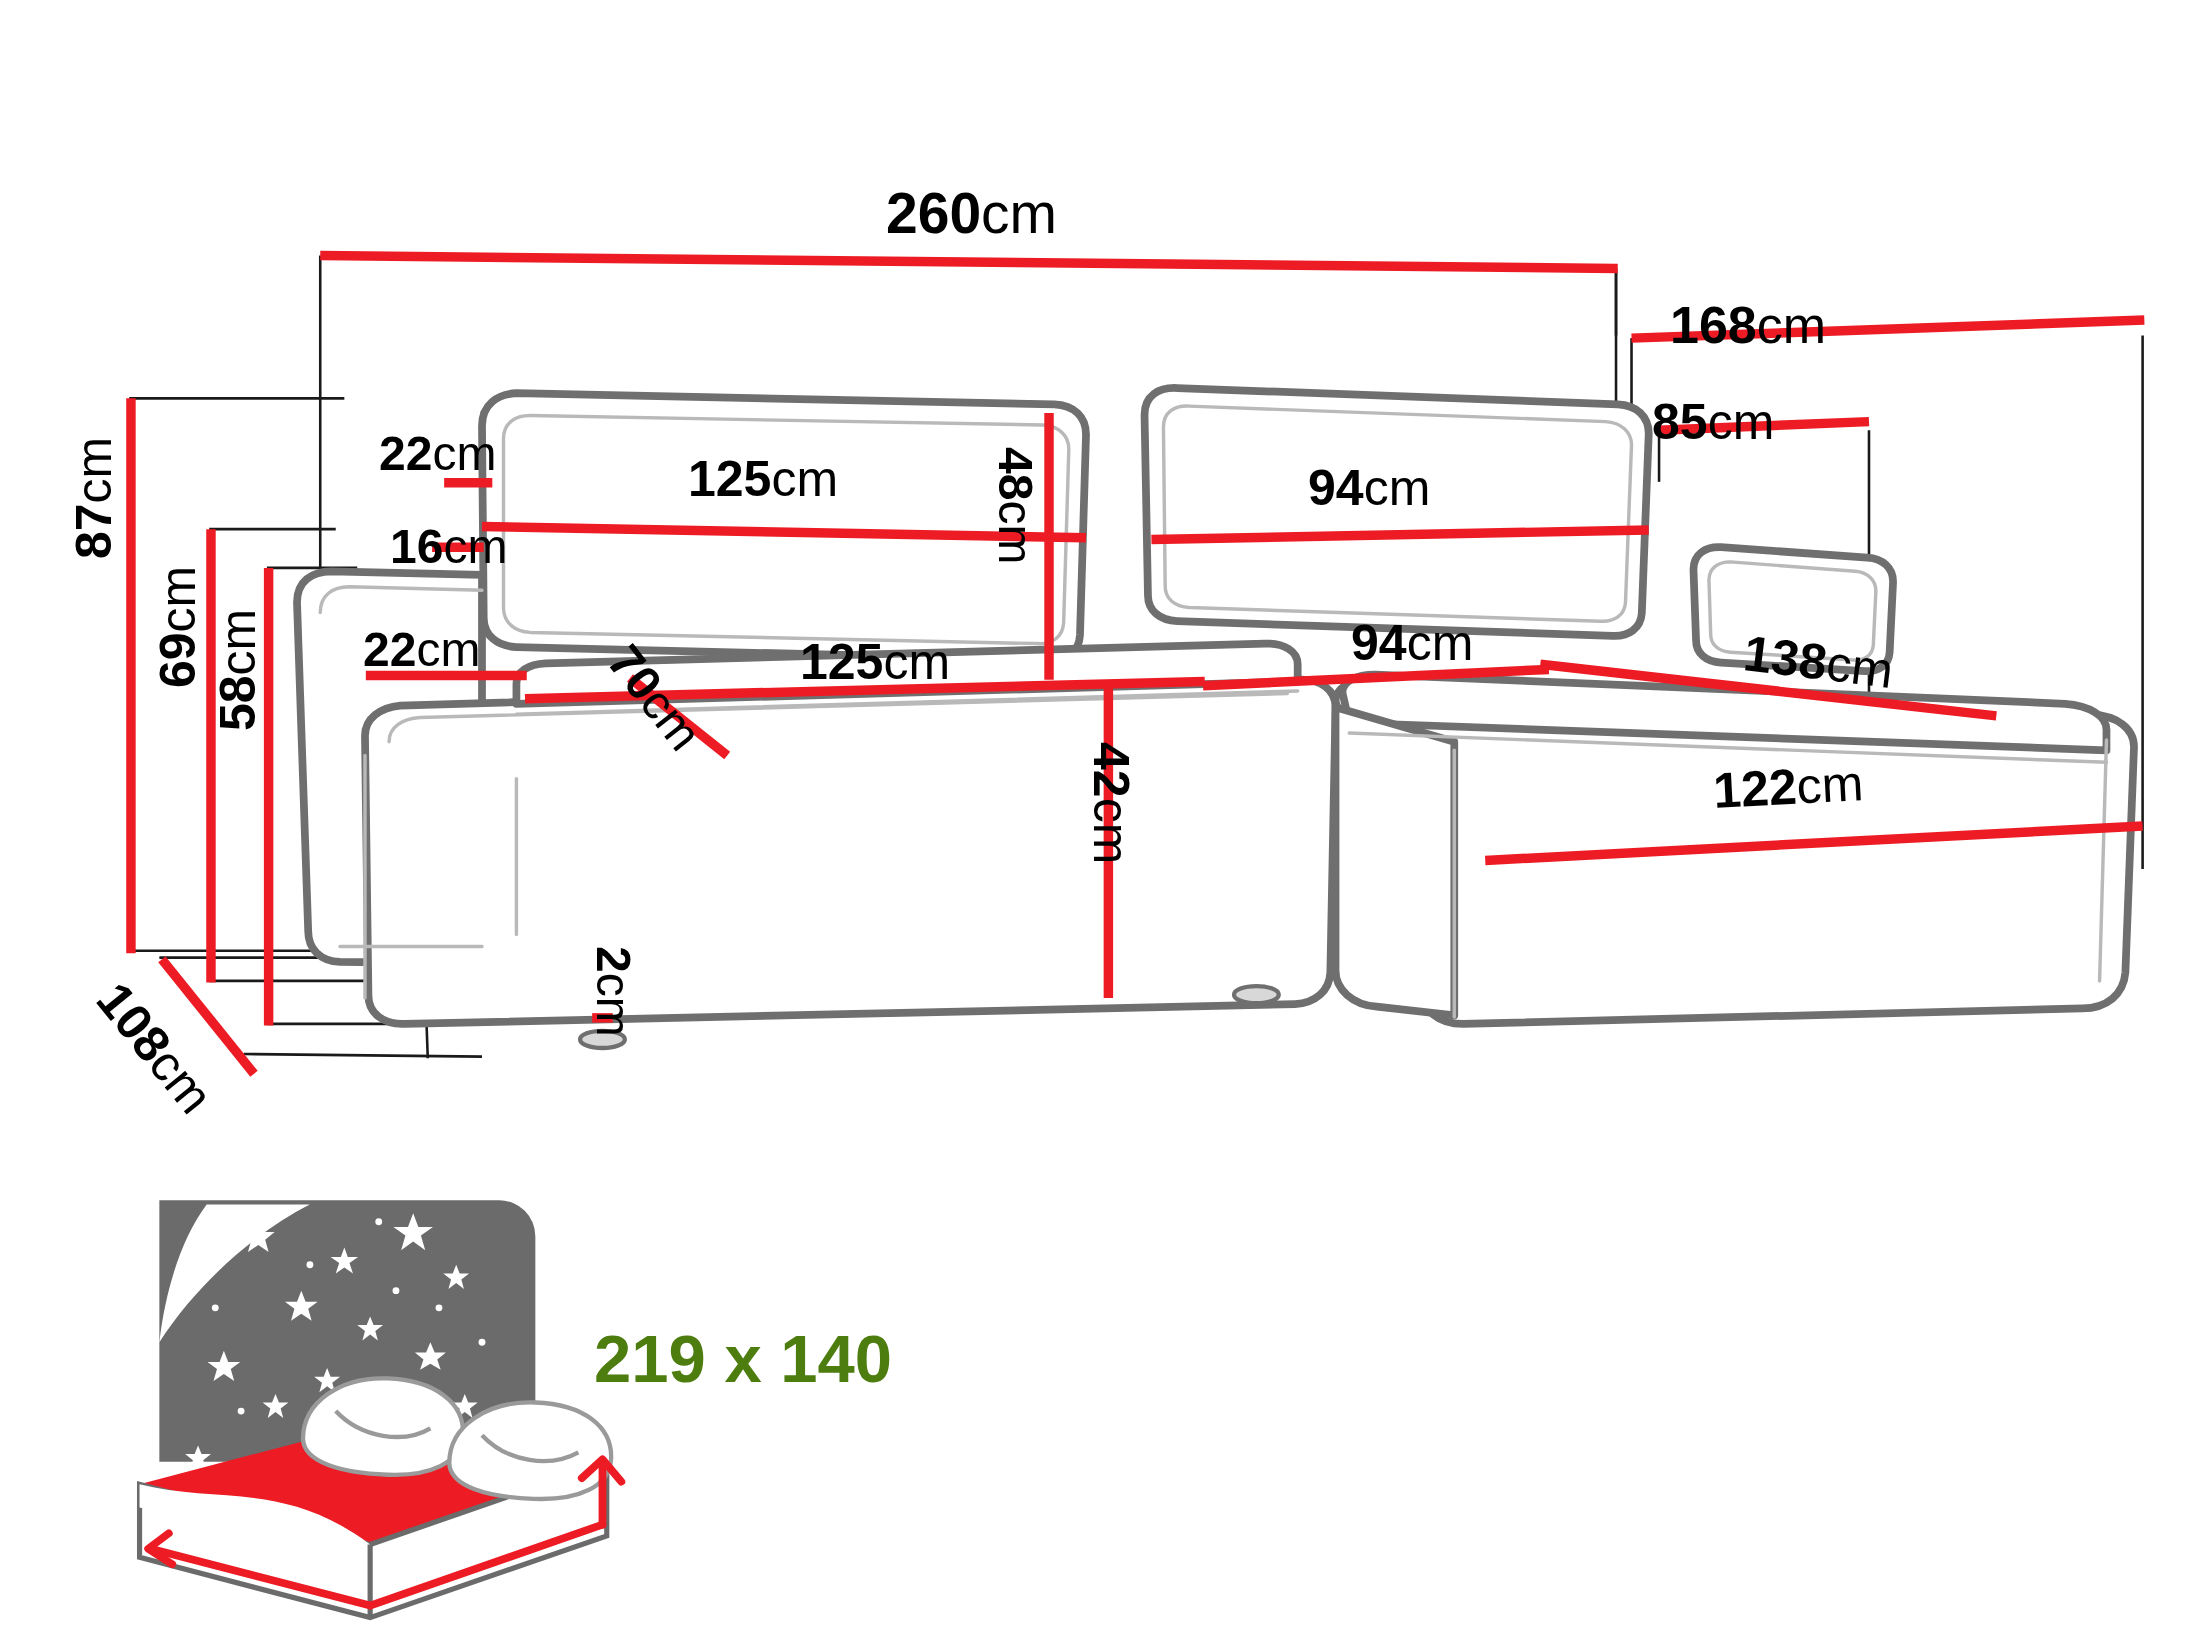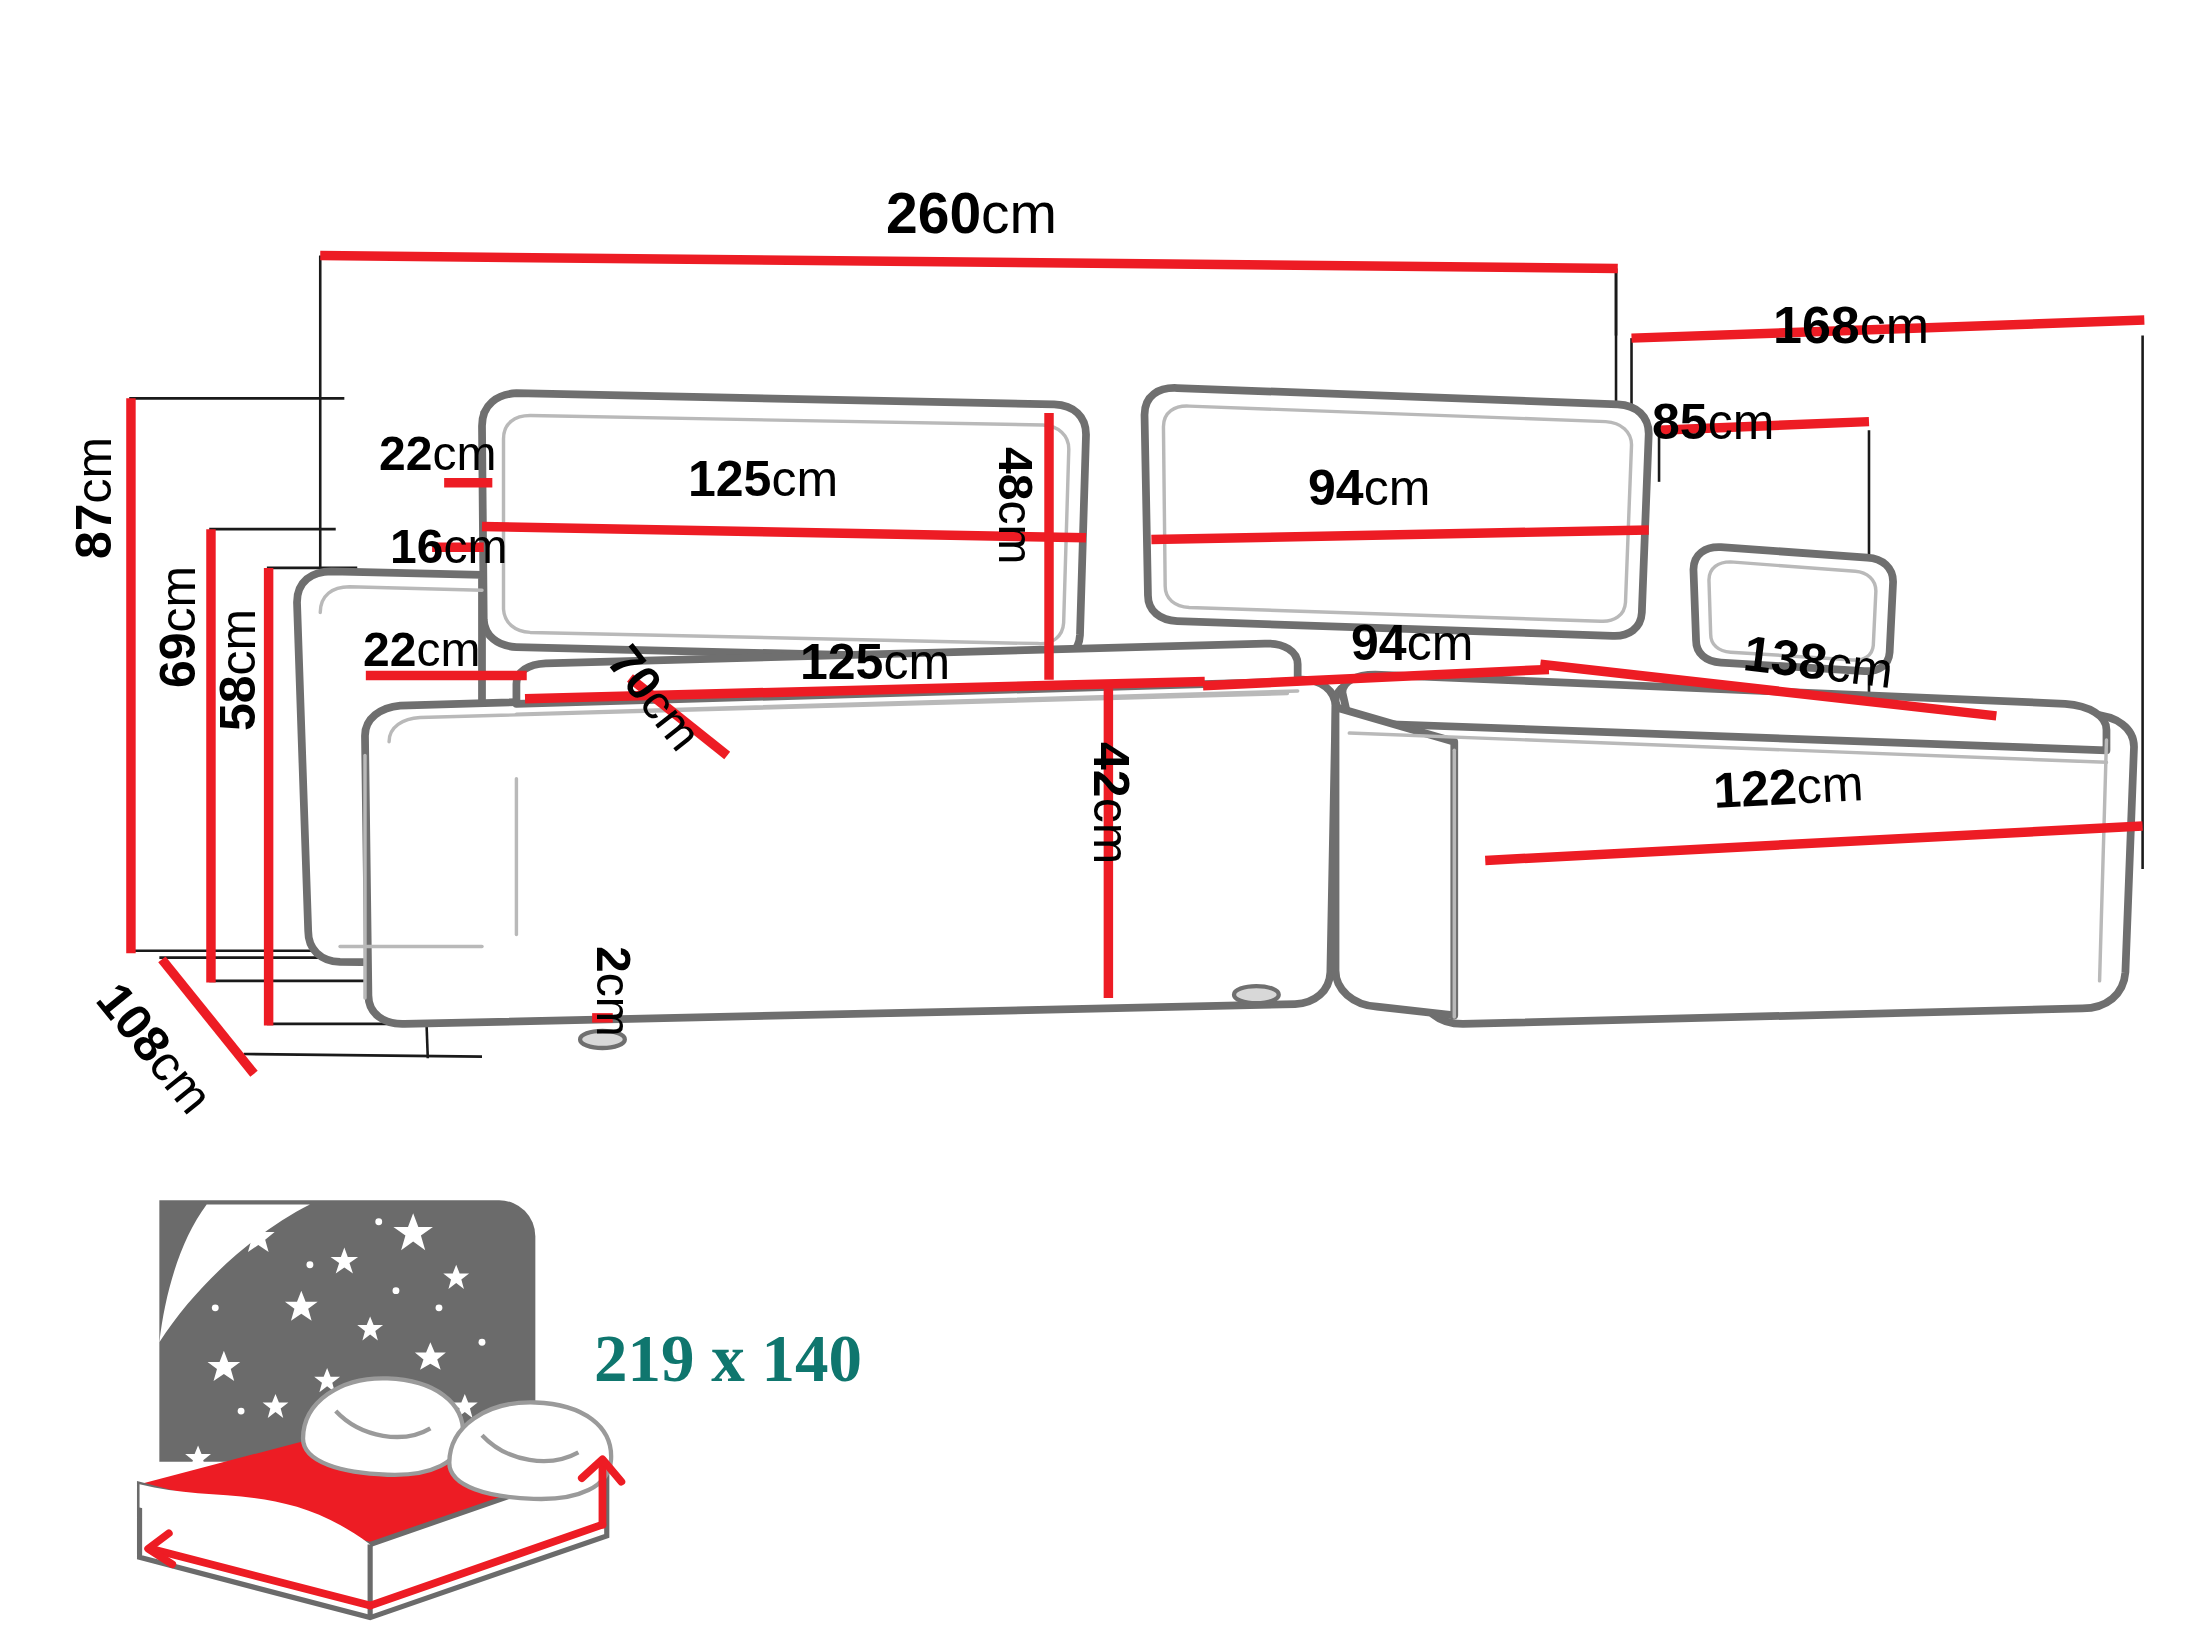--- a/index.html
+++ b/index.html
@@ -16,23 +16,23 @@
     white-space:nowrap;
     color:#000000;
     line-height:1;
     font-family:"Liberation Sans", sans-serif;
   }
   .dim-label .num{font-weight:bold;}
   .dim-label .unit{font-weight:normal;}
   .bedsize-label{
     position:absolute;
     white-space:nowrap;
-    color:#0f766e;
+    color:#4d7c0f;
     font-weight:bold;
-    font-family:Liberation Serif, serif;
+    font-family:Liberation Sans, sans-serif;
     line-height:1;
   }
 </style>
 </head>
 <body>
 
 <div id="stage">
 
   <svg id="diagram" viewBox="0 0 2560 1920" xmlns="http://www.w3.org/2000/svg">
 
@@ -222,21 +222,21 @@
         <polyline points="196,1782 172,1800 200,1818" stroke-linejoin="round"></polyline>
         <polyline points="676,1718 700,1696 722,1722" stroke-linejoin="round"></polyline>
       </g>
     </g>
   </svg>
 
   <div class="dim-label" style="left:886px;top:185px;font-size:57px;">
     <span class="num">260</span><span class="unit">cm</span>
   </div>
 
-  <div class="dim-label" style="left:1773px;top:299px;font-size:52px;">
+  <div class="dim-label" style="left:1670px;top:299px;font-size:52px;">
     <span class="num">168</span><span class="unit">cm</span>
   </div>
 
   <div class="dim-label" style="left:1652px;top:397px;font-size:50px;">
     <span class="num">85</span><span class="unit">cm</span>
   </div>
 
   <div class="dim-label" style="left:379px;top:430px;font-size:48px;">
     <span class="num">22</span><span class="unit">cm</span>
   </div>

